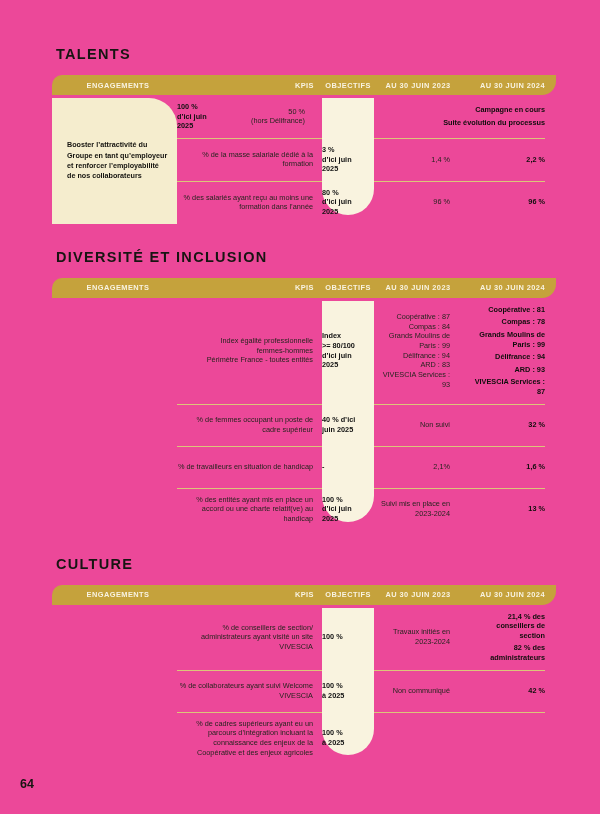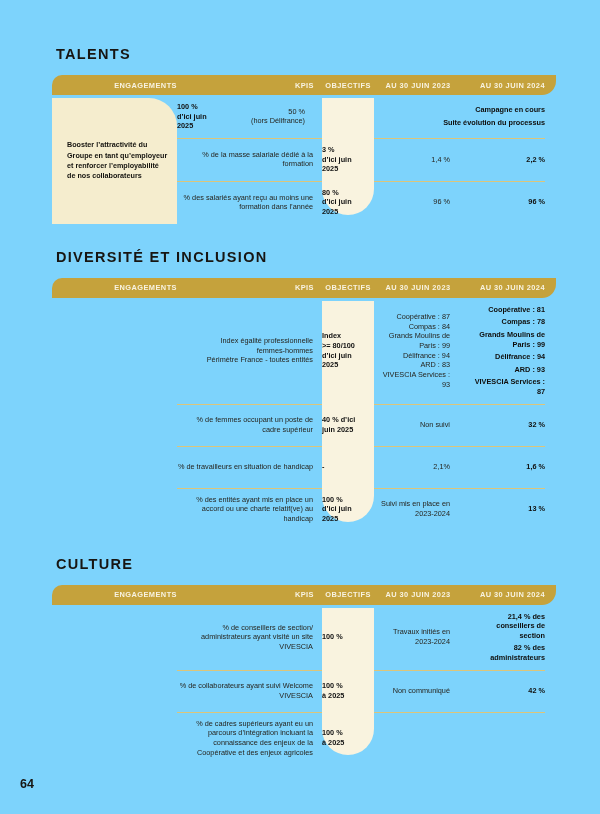--- a/index.html
+++ b/index.html
@@ -1,37 +1,37 @@
 <!DOCTYPE html>
 <html lang="fr" style="--gold: #c5a23c; --beige: #f5edce; --pill: #f9f3df; --divider: #dcc57a;"><head>
 <meta charset="utf-8">
 <style>
   :root{
     --gold:#c5a23c; --beige:#f5edce; --pill:#f9f3df; --divider:#dcc57a;
     --header-text:#f8f3e1; --ink:#1c1b18;
   }
   html,body{margin:0;padding:0;background:#ffffff;}
   body{font-family:"Liberation Sans",sans-serif;color:var(--ink);}
-  .page{position:relative;width:600px;height:814px;background:#7dd3fc;overflow:hidden;}
+  .page{position:relative;width:600px;height:814px;background:#ec4899;overflow:hidden;}
   .content{position:absolute;top:46px;left:52px;width:504px;}
 
   .sec{margin-bottom:25px;}
   .sec-title{
     font-size:14.5px;font-weight:bold;letter-spacing:1.3px;color:#171512;
     margin:0 0 13px 4px;font-family:"Liberation Sans",sans-serif;
   }
 
   .tbl{width:504px;}
   .tbl-head{
     display:flex;align-items:center;height:20px;background:var(--gold);
     border-radius:10px 0 14px 0;
     color:var(--header-text);font-size:7.4px;font-weight:bold;letter-spacing:.45px;
   }
   .th{box-sizing:border-box;}
-  .th-eng{width:125px;padding-left:7px;text-align:right;}
+  .th-eng{width:125px;padding-left:7px;text-align:center;}
   .th-kpi{width:145px;text-align:right;padding-right:8px;}
   .th-obj{width:52px;text-align:center;}
   .th-23{width:88px;text-align:center;}
   .th-24{flex:1;text-align:right;padding-right:11px;}
 
   .tbl-body{position:relative;}
   .eng-block{
     position:absolute;left:0;top:3px;bottom:0;width:125px;
     background:var(--beige);border-radius:0 28px 0 0;
     display:flex;align-items:center;z-index:0;

